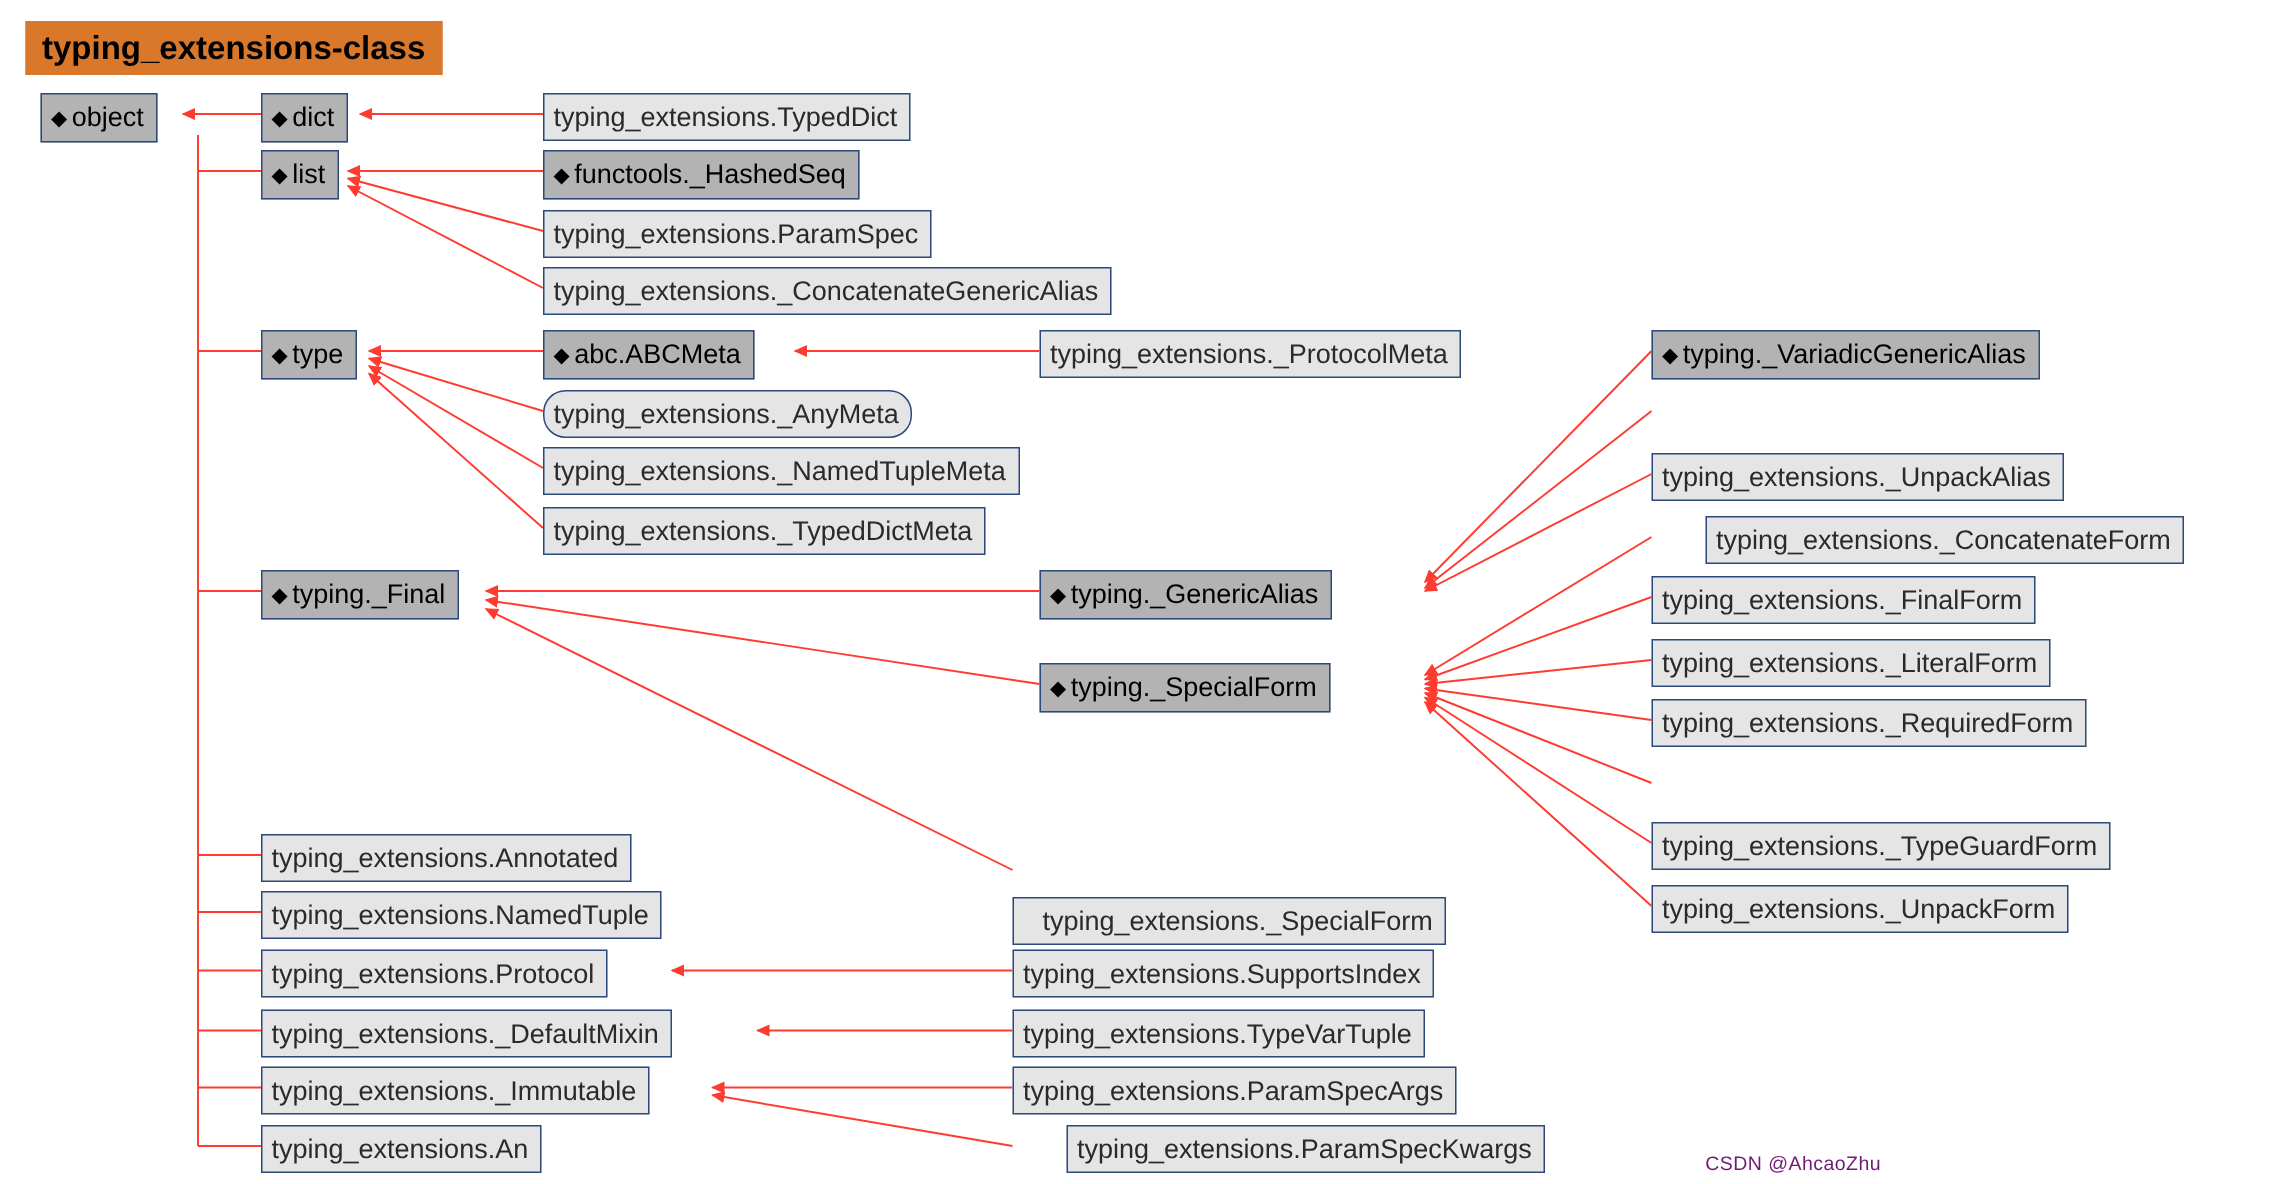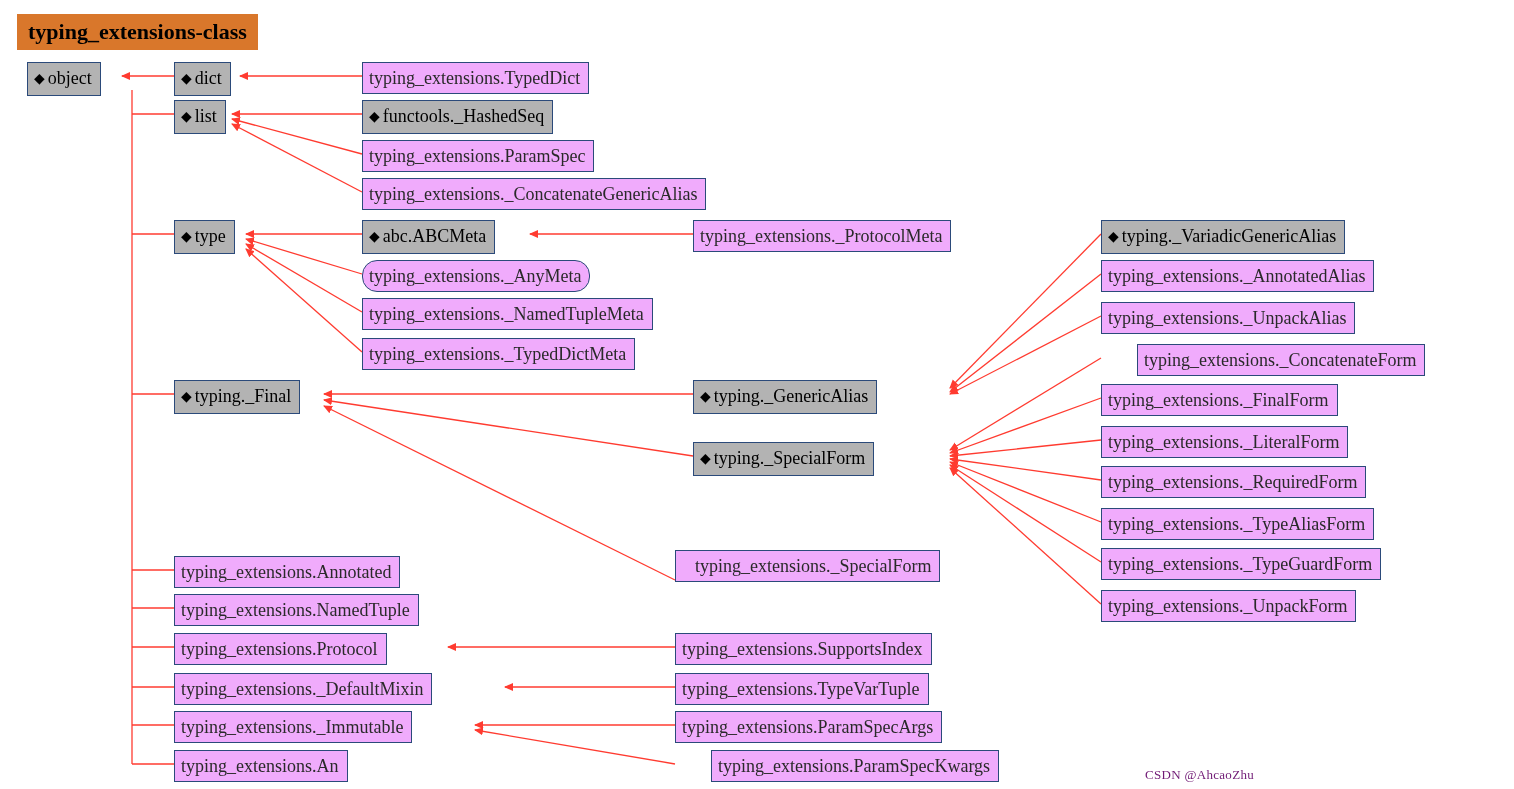--- a/index.html
+++ b/index.html
@@ -7,21 +7,20 @@
     padding: 0;
     background: #ffffff;
     font-family: Arial, Helvetica, sans-serif;
     font-size: 18px;
     color: #333;
   }
   .canvas {
     position: relative;
     width: 1262px;
     height: 789px;
-    font-family: Liberation Serif, serif;
   }
   .node {
     position: absolute;
     border: 1px solid #2b4a7a;
     padding: 3px 8px 3px 6px;
     font-size: 18px;
     line-height: 24px;
     white-space: nowrap;
     box-sizing: border-box;
   }
@@ -31,21 +30,21 @@
     font-weight: bold;
     font-size: 22px;
     border: 1px solid #d9772b;
     padding: 5px 10px;
   }
   .gray-node {
     background: #b3b3b3;
     color: #000;
   }
   .blue-node {
-    background: #f0abfc;
+    background: #e5e5e5;
     color: #2a2a2a;
   }
   .diamond {
     font-size: 14px;
     display: inline-block;
     margin-right: 3px;
     position: relative;
     top: -1px;
   }
   svg.edges {
@@ -158,31 +157,29 @@
   <div class="node blue-node" style="left:362px; top:140px;"><span>typing_extensions.ParamSpec</span></div>
   <div class="node blue-node" style="left:362px; top:178px;"><span>typing_extensions._ConcatenateGenericAlias</span></div>
   <div class="node gray-node" style="left:362px; top:220px;"><span class="diamond">◆</span><span>abc.ABCMeta</span></div>
   <div class="node blue-node" style="left:362px; top:260px;border-radius:15px;"><span>typing_extensions._AnyMeta</span></div>
   <div class="node blue-node" style="left:362px; top:298px;"><span>typing_extensions._NamedTupleMeta</span></div>
   <div class="node blue-node" style="left:362px; top:338px;"><span>typing_extensions._TypedDictMeta</span></div>
 
   <div class="node blue-node" style="left:693px; top:220px;"><span>typing_extensions._ProtocolMeta</span></div>
   <div class="node gray-node" style="left:693px; top:380px;"><span class="diamond">◆</span><span>typing._GenericAlias</span></div>
   <div class="node gray-node" style="left:693px; top:442px;"><span class="diamond">◆</span><span>typing._SpecialForm</span></div>
-  <div class="node blue-node" style="left:675px; top:550px;padding-left:19px;"><span>typing_extensions._SpecialForm</span></div>
+  <div class="node blue-node" style="left:675px; top:598px;padding-left:19px;"><span>typing_extensions._SpecialForm</span></div>
   <div class="node blue-node" style="left:675px; top:633px;"><span>typing_extensions.SupportsIndex</span></div>
   <div class="node blue-node" style="left:675px; top:673px;"><span>typing_extensions.TypeVarTuple</span></div>
   <div class="node blue-node" style="left:675px; top:711px;"><span>typing_extensions.ParamSpecArgs</span></div>
   <div class="node blue-node" style="left:675px; top:750px;margin-left:36px;"><span>typing_extensions.ParamSpecKwargs</span></div>
 
   <div class="node gray-node" style="left:1101px; top:220px;"><span class="diamond">◆</span><span>typing._VariadicGenericAlias</span></div>
-  <div class="node blue-node" style="left:1101px; top:260px;"><span>typing_extensions._AnnotatedAlias</span></div>
   <div class="node blue-node" style="left:1101px; top:302px;"><span>typing_extensions._UnpackAlias</span></div>
   <div class="node blue-node" style="left:1137px; top:344px;"><span>typing_extensions._ConcatenateForm</span></div>
   <div class="node blue-node" style="left:1101px; top:384px;"><span>typing_extensions._FinalForm</span></div>
   <div class="node blue-node" style="left:1101px; top:426px;"><span>typing_extensions._LiteralForm</span></div>
   <div class="node blue-node" style="left:1101px; top:466px;"><span>typing_extensions._RequiredForm</span></div>
-  <div class="node blue-node" style="left:1101px; top:508px;"><span>typing_extensions._TypeAliasForm</span></div>
   <div class="node blue-node" style="left:1101px; top:548px;"><span>typing_extensions._TypeGuardForm</span></div>
   <div class="node blue-node" style="left:1101px; top:590px;"><span>typing_extensions._UnpackForm</span></div>
 
   <div class="watermark"><span>CSDN @AhcaoZhu</span></div>
 </div>
 
 </body></html>

